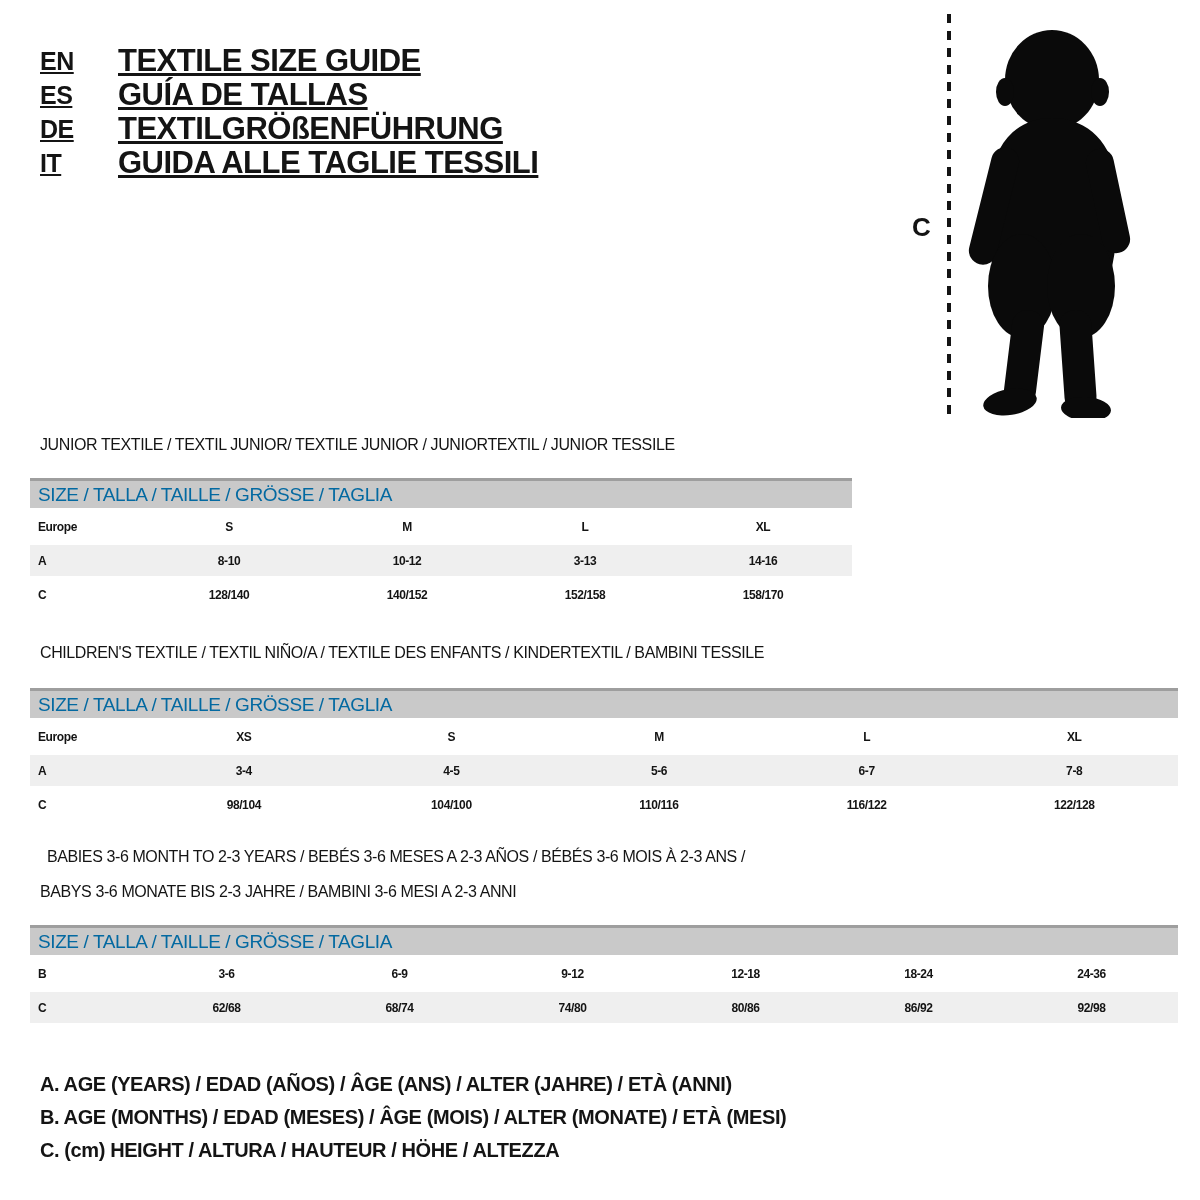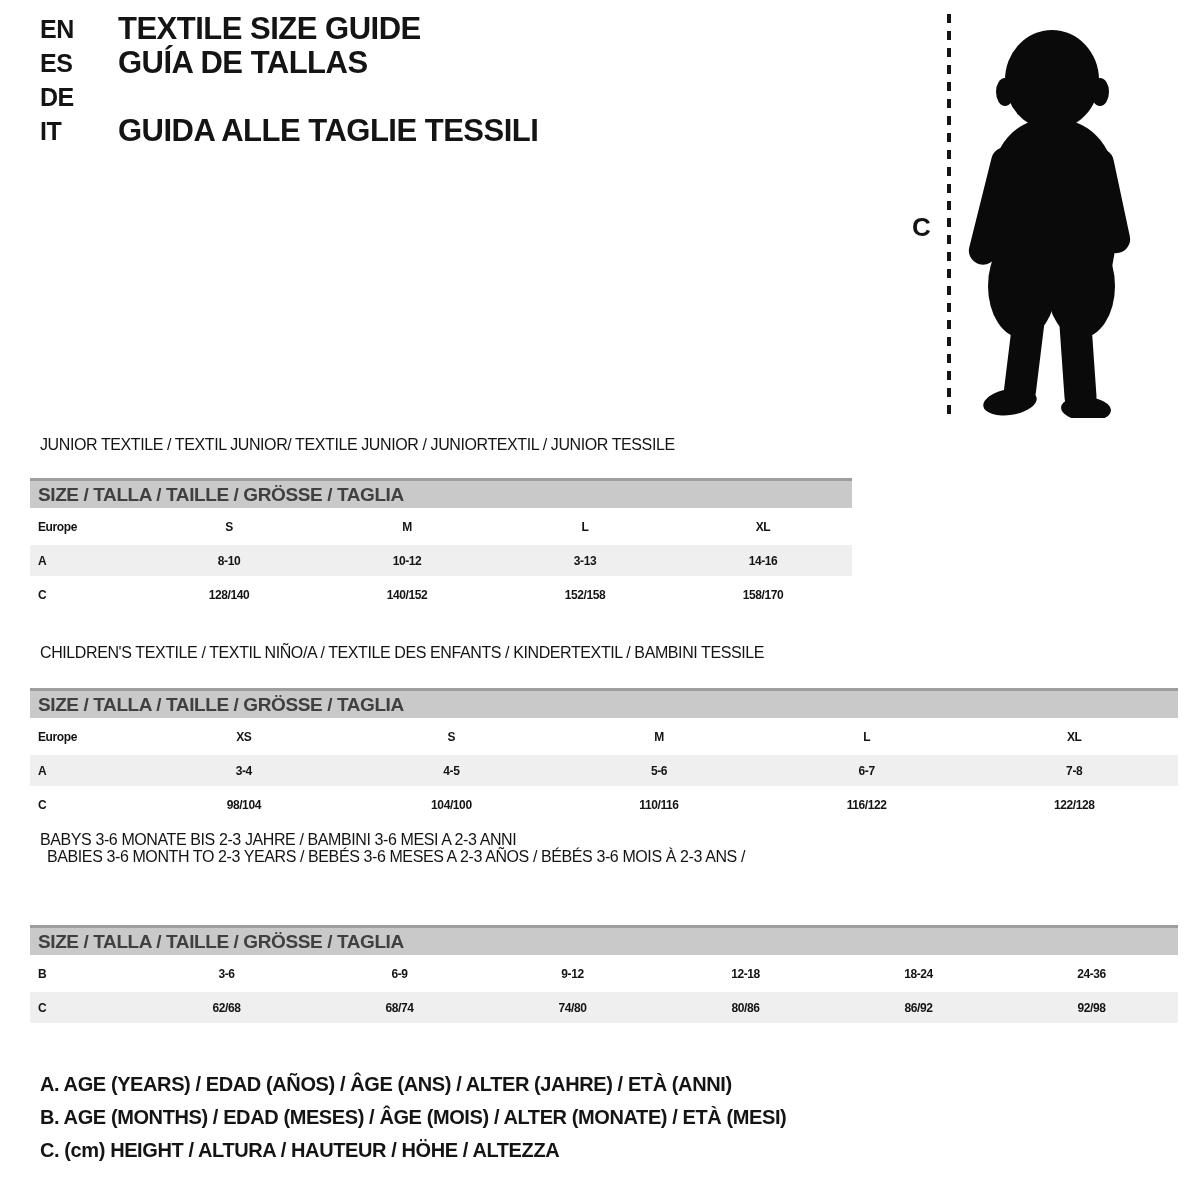--- a/index.html
+++ b/index.html
@@ -6,21 +6,21 @@
     margin: 0; padding: 0;
     width: 1200px; height: 1200px;
     background: #ffffff;
     font-family: "Liberation Sans", sans-serif;
     color: #141414;
     overflow: hidden;
   }
   .abs { position: absolute; }
 
   
-  .lang-block { left: 40px; top: 12px; }
+  .lang-block { left: 40px; top: 44px; text-decoration: underline; }
   .lang-row { display: flex; height: 34px; align-items: center; }
   .lang-code {
     width: 78px; font-weight: bold; font-size: 25px; letter-spacing: -0.5px;
   }
   .lang-title { font-weight: bold; font-size: 31px; letter-spacing: -0.5px; }
 
   
   .c-label { left: 912px; top: 212px; font-weight: bold; font-size: 26px; }
   .dash-line {
     left: 947px; top: 14px; width: 4px; height: 402px;
@@ -31,22 +31,22 @@
   
   .section-heading {
     left: 40px; font-weight: normal; font-size: 16px; letter-spacing: -0.4px;
     white-space: nowrap;
   }
 
   
   .tbl { left: 30px; }
   .size-bar {
     height: 27px; border-top: 3px solid #9e9e9e; background: #c9c9c9;
-    font-weight: bold; font-size: 19px; line-height: 27px;
-    padding-left: 8px; letter-spacing: -0.4px; color: #404040;
+    font-weight: normal; font-size: 19px; line-height: 27px;
+    padding-left: 8px; letter-spacing: -0.4px; color: #0369a1;
     box-sizing: content-box;
   }
   .trow {
     display: grid; height: 31px; margin-top: 3px; align-items: center;
     font-weight: bold; font-size: 12px; letter-spacing: -0.4px;
   }
   .cols4 { grid-template-columns: 110px repeat(4, 1fr); }
   .cols5 { grid-template-columns: 110px repeat(5, 1fr); }
   .cols6 { grid-template-columns: 110px repeat(6, 1fr); }
   .trow .rlabel { padding-left: 8px; text-align: left; }
@@ -66,20 +66,21 @@
   <div class="lang-row">
     <span class="lang-code">EN</span>
     <span class="lang-title">TEXTILE SIZE GUIDE</span>
   </div>
   <div class="lang-row">
     <span class="lang-code">ES</span>
     <span class="lang-title">GUÍA DE TALLAS</span>
   </div>
   <div class="lang-row">
     <span class="lang-code">DE</span>
+    <span class="lang-title">TEXTILGRÖßENFÜHRUNG</span>
   </div>
   <div class="lang-row">
     <span class="lang-code">IT</span>
     <span class="lang-title">GUIDA ALLE TAGLIE TESSILI</span>
   </div>
 </div>
 
 <span class="abs c-label">C</span>
 <div class="abs dash-line"></div>
 <svg class="abs silhouette" width="178" height="400" viewBox="0 0 178 400" xmlns="http://www.w3.org/2000/svg">
@@ -156,21 +157,21 @@
     <span class="rlabel">C</span>
     <span class="cell">98/104</span>
     <span class="cell">104/100</span>
     <span class="cell">110/116</span>
     <span class="cell">116/122</span>
     <span class="cell">122/128</span>
   </div>
 </div>
 
 <div class="abs section-heading" style="top:848px;margin-left:7px;">BABIES 3-6 MONTH TO 2-3 YEARS / BEBÉS 3-6 MESES A 2-3 AÑOS / BÉBÉS 3-6 MOIS À 2-3 ANS /</div>
-<div class="abs section-heading" style="top:831px;">BABYS 3-6 MONATE BIS 2-3 JAHRE / BAMBINI 3-6 MESI A 2-3 ANNI</div>
+<div class="abs section-heading" style="top:883px;">BABYS 3-6 MONATE BIS 2-3 JAHRE / BAMBINI 3-6 MESI A 2-3 ANNI</div>
 
 <div class="abs tbl" style="top:925px; width:1148px;">
   <div class="size-bar">SIZE / TALLA / TAILLE / GRÖSSE / TAGLIA</div>
   <div class="trow cols6">
     <span class="rlabel">B</span>
     <span class="cell">3-6</span>
     <span class="cell">6-9</span>
     <span class="cell">9-12</span>
     <span class="cell">12-18</span>
     <span class="cell">18-24</span>

